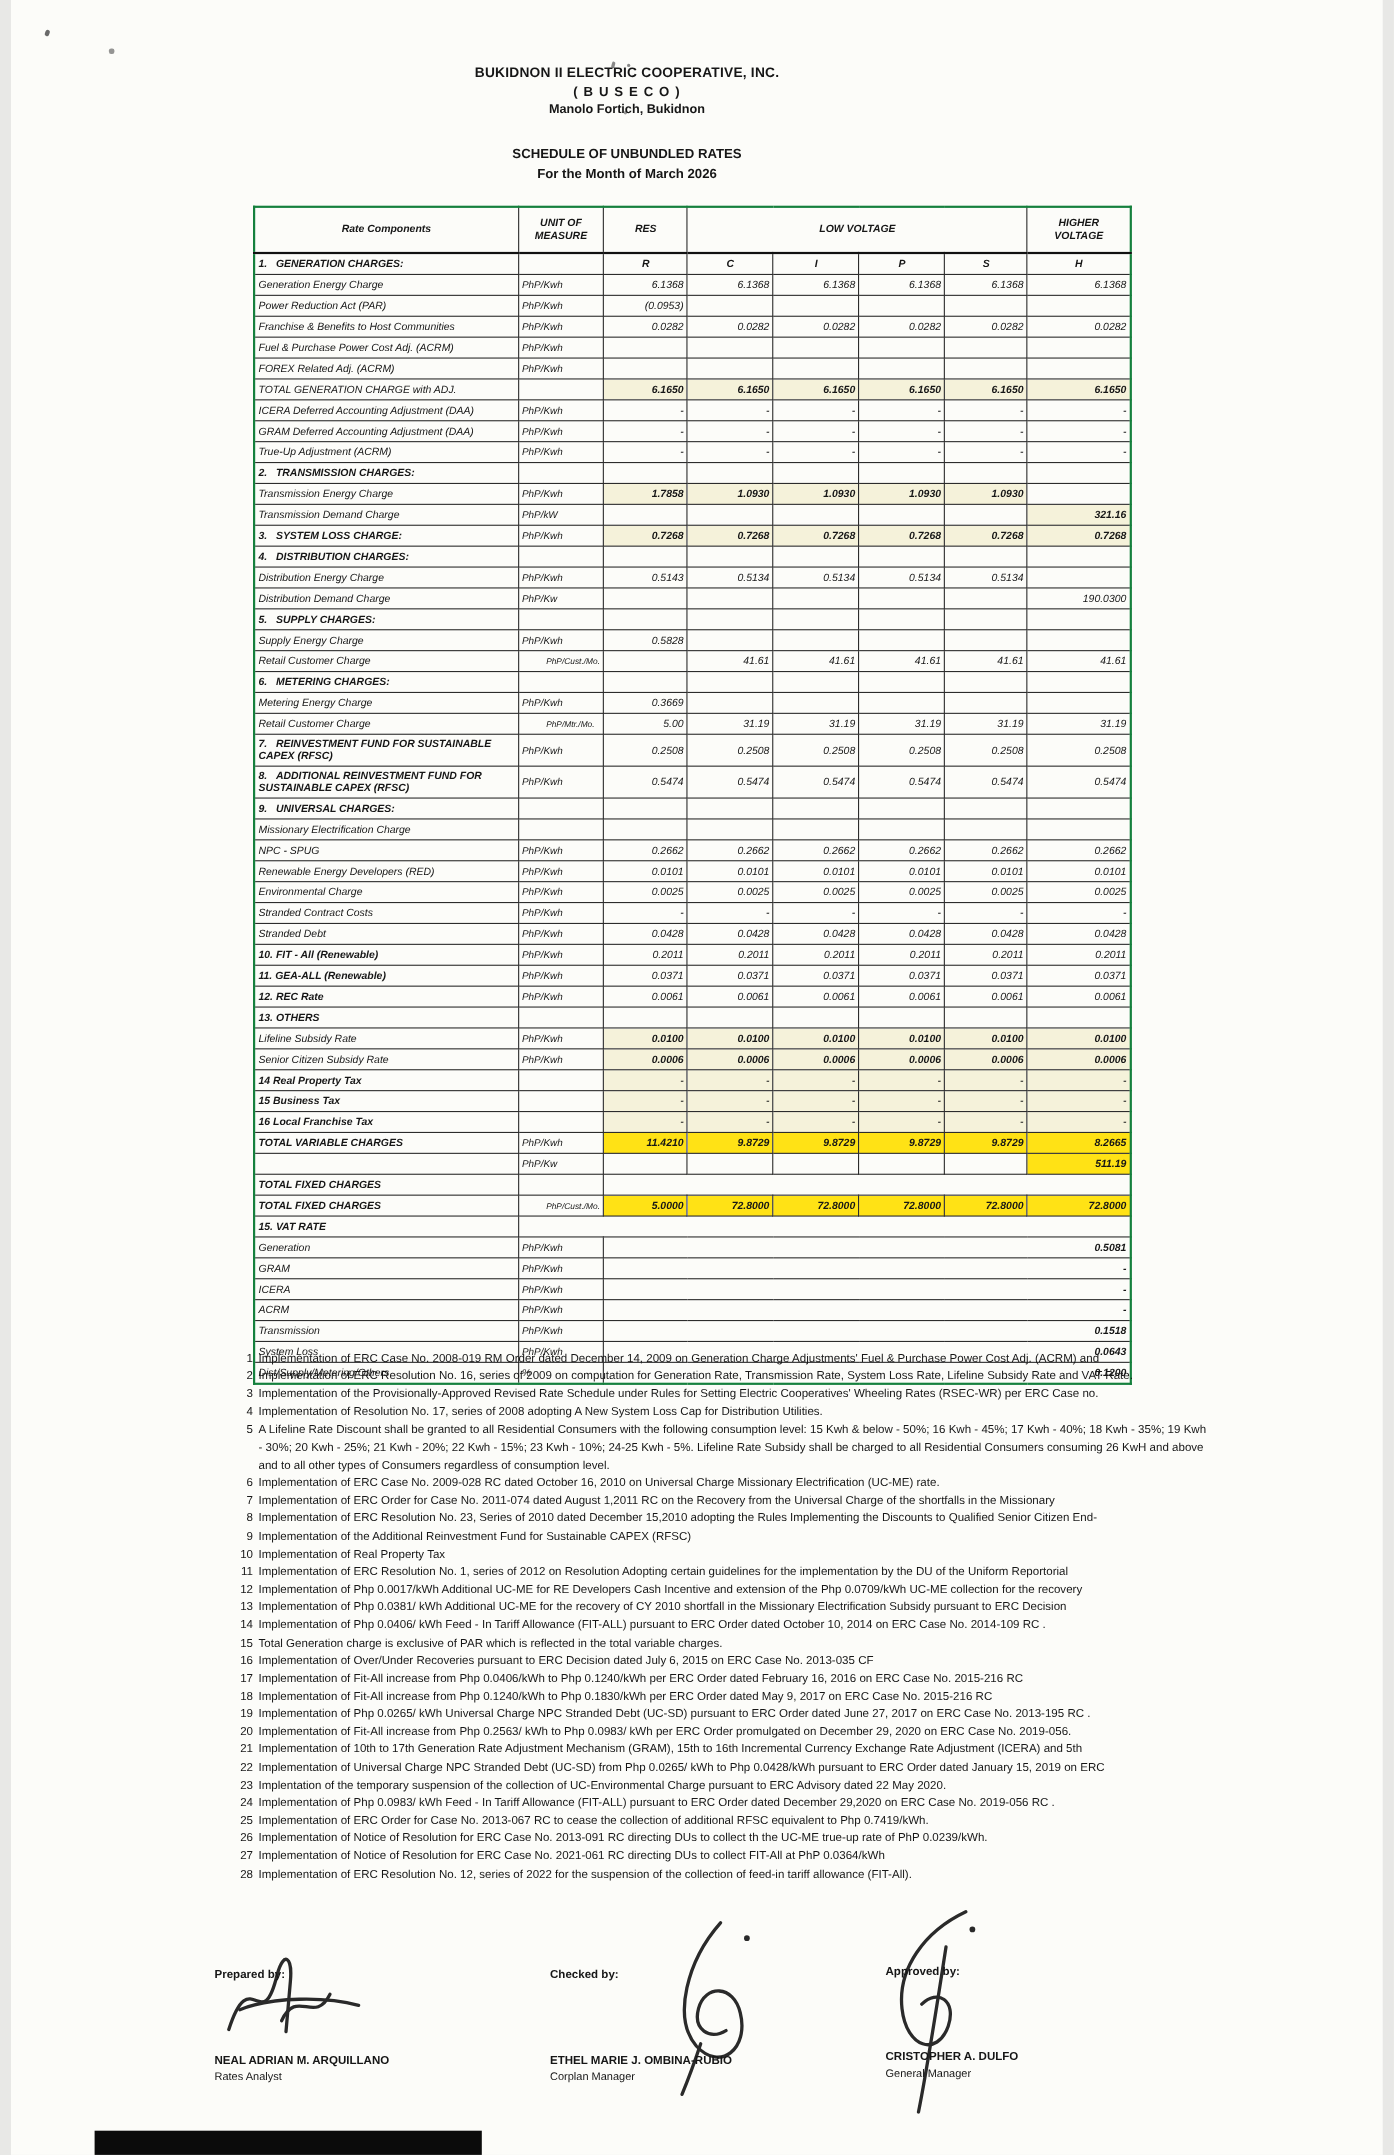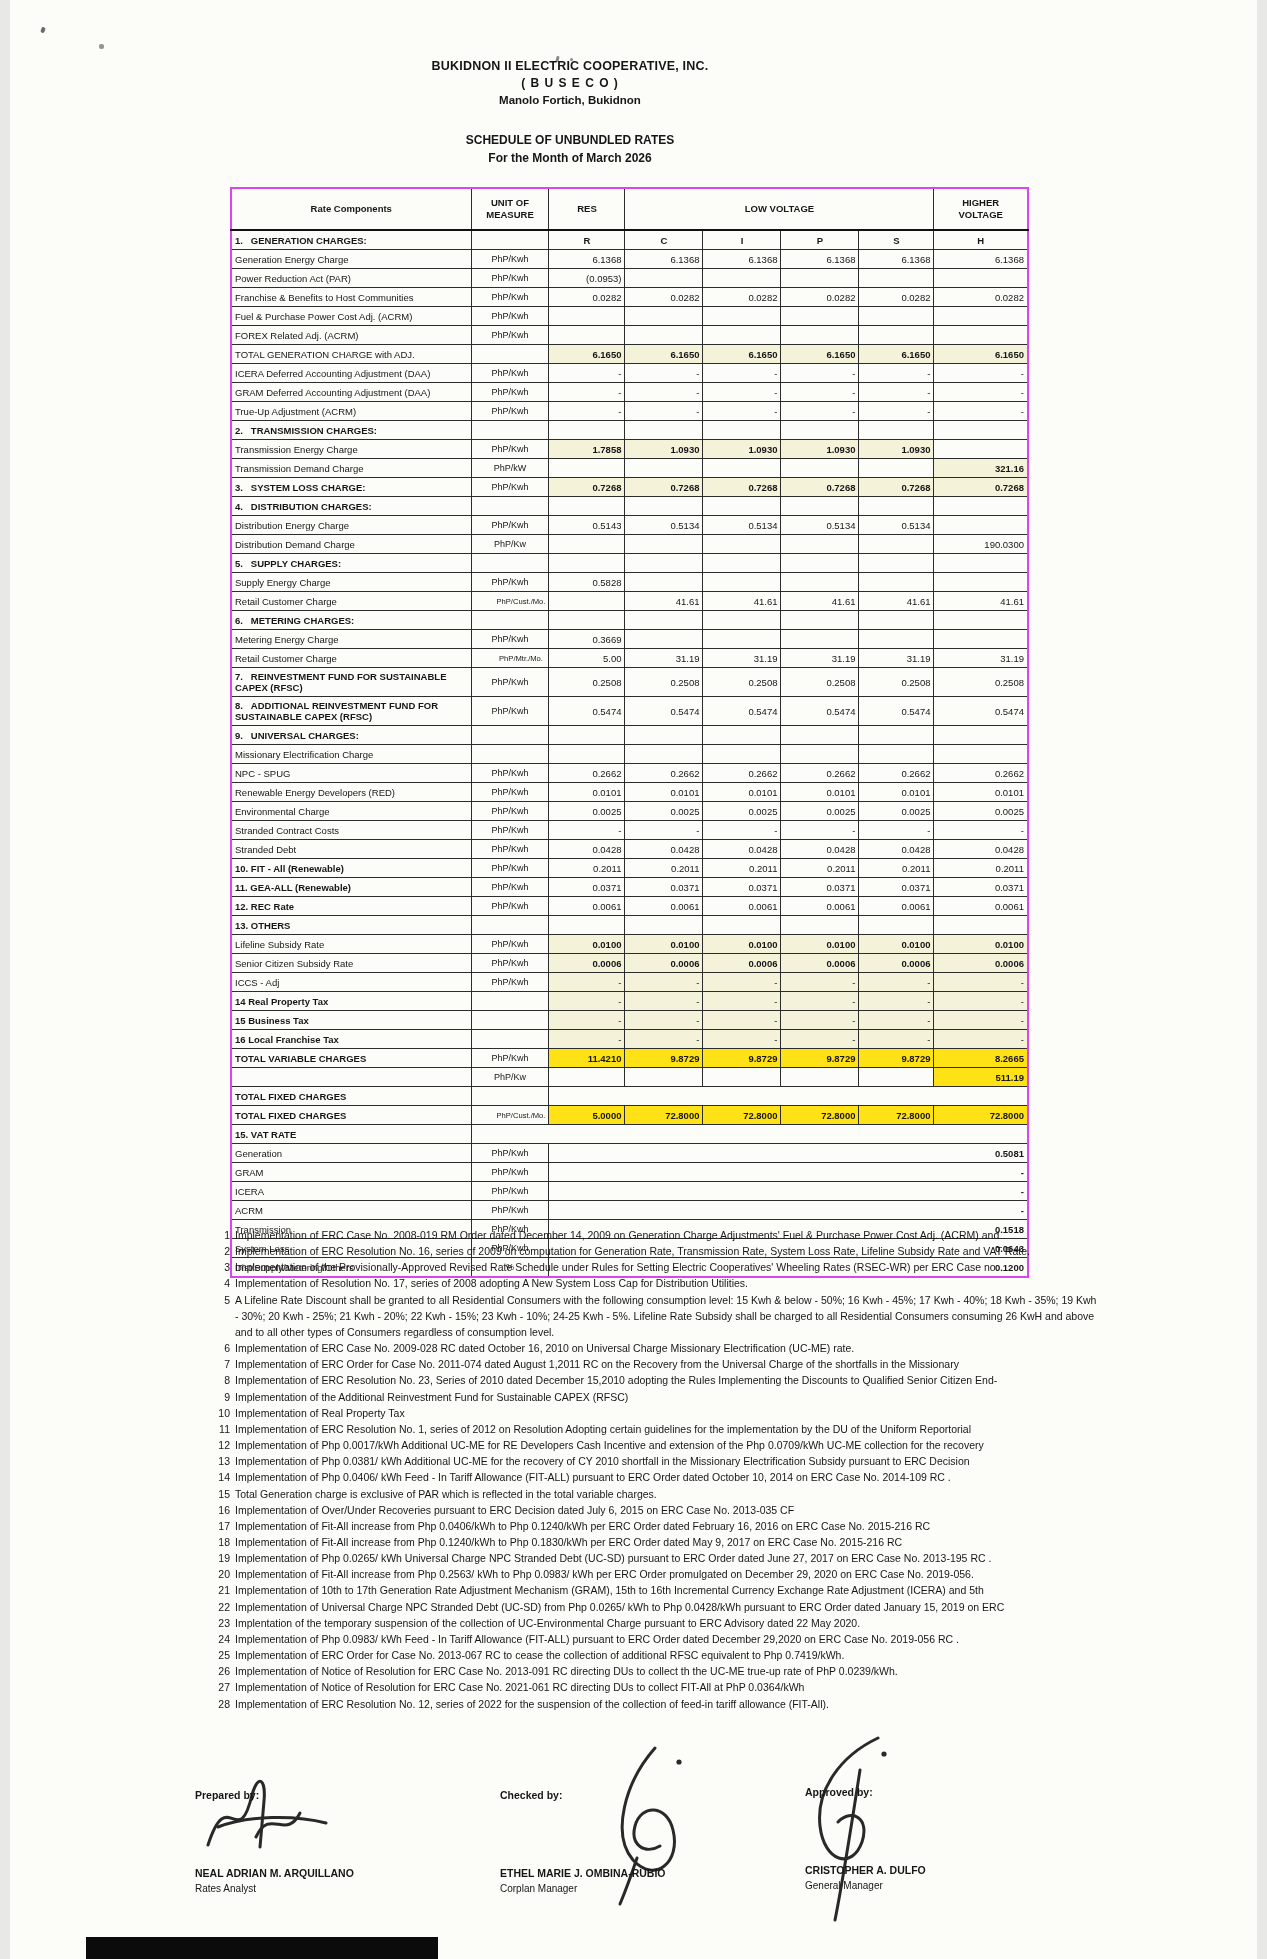--- a/index.html
+++ b/index.html
@@ -18,32 +18,32 @@
   
   .hdr{position:absolute;left:165px;top:59px;width:790px;text-align:center;font-weight:bold;}
   .hdr .co{font-size:12.5px;letter-spacing:.2px;}
   .hdr .ab{font-size:12px;margin-top:3px;letter-spacing:1px;}
   .hdr .ad{font-size:11.5px;margin-top:4px;}
   .hdr .ti{font-size:12px;margin-top:27px;}
   .hdr .su{font-size:12px;margin-top:4px;}
 
   
   table.rates{position:absolute;left:220px;top:187px;border-collapse:collapse;table-layout:fixed;
-              font-size:9.5px;border:2px solid #d946ef;}
+              font-size:9.5px;border:2px solid #15803d;font-style:italic;}
   table.rates th,table.rates td{border:1px solid #2c2c2c;padding:0 3px;height:18px;overflow:hidden;}
   table.rates thead th{height:40px;font-size:9.5px;font-weight:bold;text-align:center;
                        white-space:pre-line;line-height:1.25;vertical-align:middle;border-bottom:2px solid #111;}
   .c-label{text-align:left;white-space:nowrap;padding-left:4px;}
   .ind0{padding-left:4px;}
   .ind1{padding-left:14px;}
   .ind2{padding-left:40px;}
   .ind3{padding-left:48px;}
   .ind4{padding-left:62px;}
   .b{font-weight:bold;}
-  .c-unit{text-align:center;font-size:9px;white-space:nowrap;}
+  .c-unit{text-align:left;font-size:9px;white-space:nowrap;}
   .c-unit.small{font-size:7.6px;padding-left:25px;}
   .c-val{text-align:right;padding-right:5px;white-space:nowrap;}
   .c-val.ctr{text-align:center;padding-right:3px;}
   .c-wide{text-align:right;padding-right:5px;white-space:nowrap;}
   .cream{background:var(--cream,#f5f2da);}
   .yellow{background:var(--yellow,#ffe215);}
   tr.tall td{height:28px;}
   tr.tall .c-label{white-space:normal;line-height:1.2;}
 
   
@@ -477,30 +477,20 @@
           <td class="c-label ind2">Senior Citizen Subsidy Rate</td>
           <td class="c-unit">PhP/Kwh</td>
           <td class="c-val b cream">0.0006</td>
           <td class="c-val b cream">0.0006</td>
           <td class="c-val b cream">0.0006</td>
           <td class="c-val b cream">0.0006</td>
           <td class="c-val b cream">0.0006</td>
           <td class="c-val b cream">0.0006</td>
         </tr>
         <tr>
-          <td class="c-label ind2">ICCS - Adj</td>
-          <td class="c-unit">PhP/Kwh</td>
-          <td class="c-val cream">-</td>
-          <td class="c-val cream">-</td>
-          <td class="c-val cream">-</td>
-          <td class="c-val cream">-</td>
-          <td class="c-val cream">-</td>
-          <td class="c-val cream">-</td>
-        </tr>
-        <tr>
           <td class="c-label ind0 b">14 Real Property Tax</td>
           <td class="c-unit"></td>
           <td class="c-val cream">-</td>
           <td class="c-val cream">-</td>
           <td class="c-val cream">-</td>
           <td class="c-val cream">-</td>
           <td class="c-val cream">-</td>
           <td class="c-val cream">-</td>
         </tr>
         <tr>

